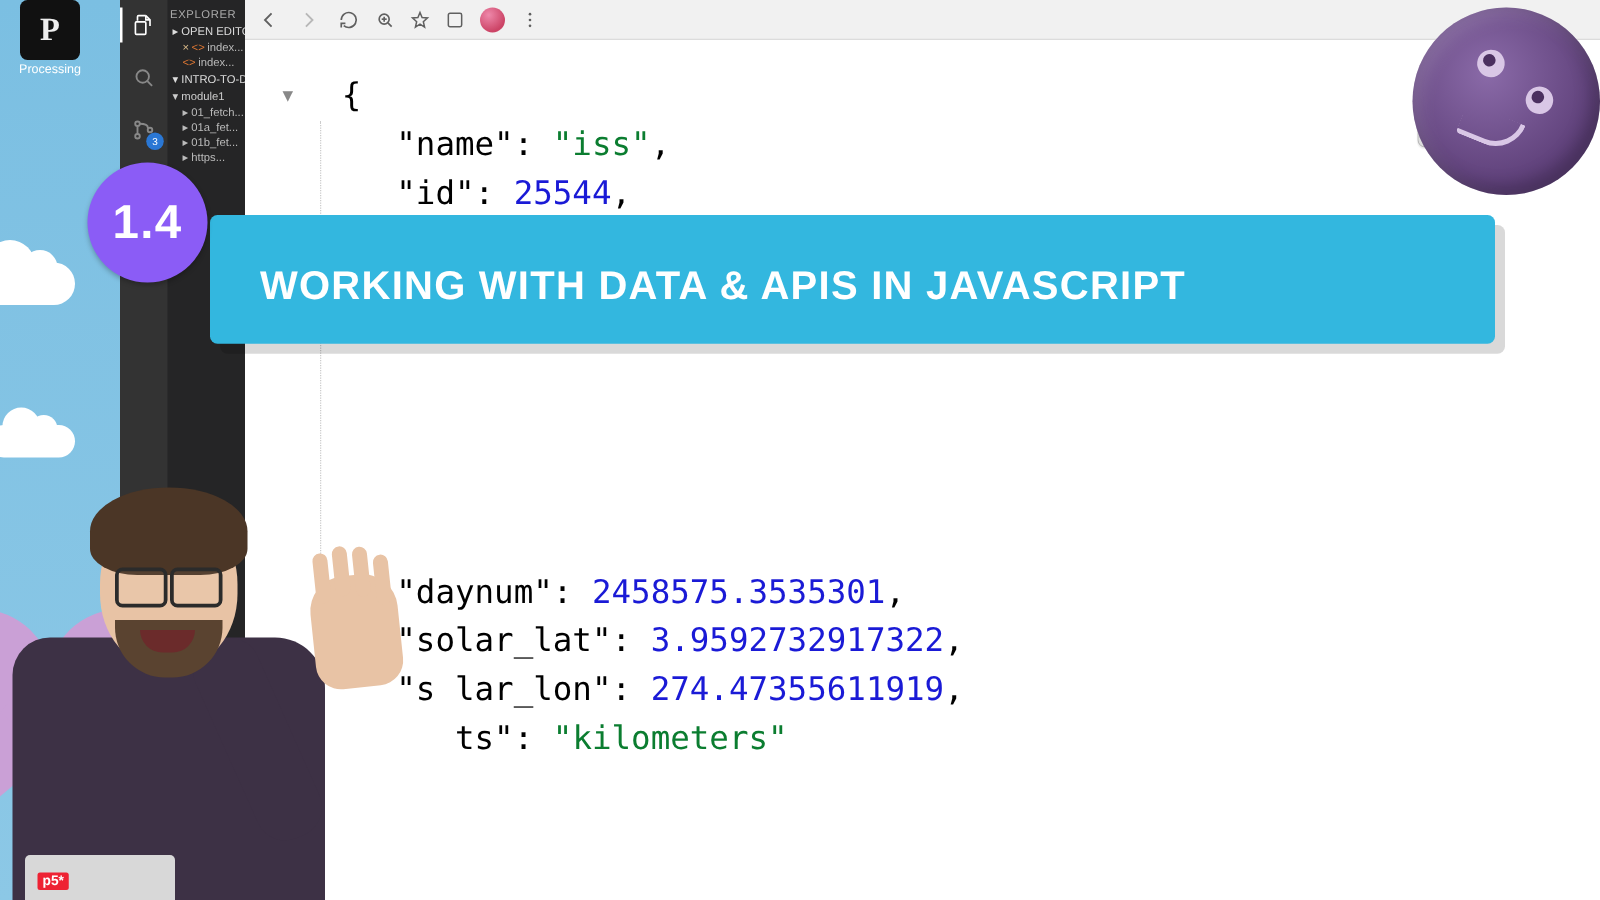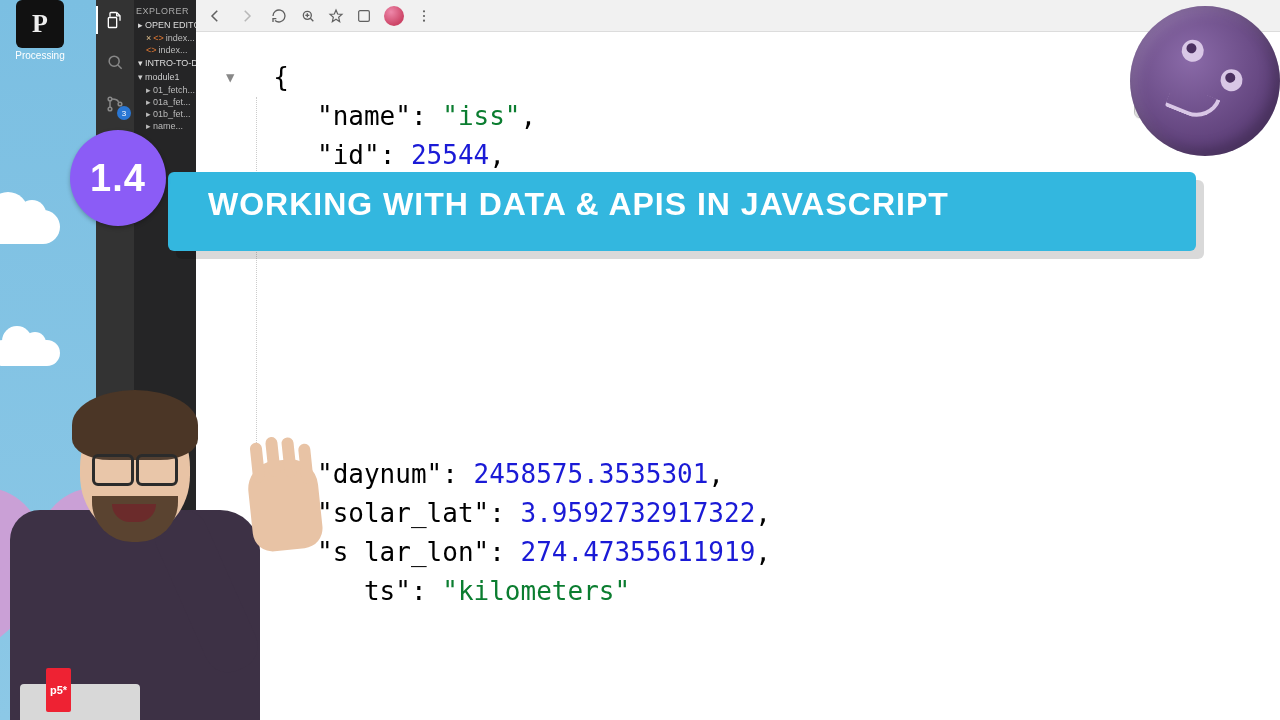--- a/index.html
+++ b/index.html
@@ -123,21 +123,21 @@
     border-radius:50%; background:#8b5cf6; color:#fff;
     display:flex; align-items:center; justify-content:center;
     font-weight:800; font-size:38px; letter-spacing:1px;
     z-index: 60; box-shadow: 0 2px 4px rgba(0,0,0,0.25); text-align: right;
   }
 
   
   .title-card {
     position:absolute; left: 168px; top: 172px; right: 84px;
     background:#33b7df; border-radius:6px; color:#fff;
-    padding: 14px 40px 28px 40px;
+    padding: 38px 40px 28px 40px;
     box-shadow: 8px 8px 0 rgba(0,0,0,0.15);
     z-index: 55;
     font-family: "Arial Black", Impact, sans-serif;
   }
   .title-card .line1 { font-size: 32px; font-weight:800; letter-spacing:1px; text-transform:uppercase; }
   .title-card .line2 { font-size: 120px; font-weight:900; letter-spacing:4px; line-height:1.05; text-transform:uppercase; margin-top:6px; }
 
   
   .presenter {
     position:absolute; left: 0; bottom: 0; width: 330px; height: 320px;
@@ -177,21 +177,21 @@
   }
   .presenter .hand {
     position:absolute; left: 250px; bottom: 170px; width: 70px; height: 90px;
     background:#e8c3a5; border-radius: 28px 28px 20px 20px; transform: rotate(-6deg);
   }
   .presenter .hand::before { content:""; position:absolute; left:6px; top:-20px; width:12px; height:40px; background:#e8c3a5; border-radius:8px; box-shadow: 16px -4px 0 #e8c3a5, 32px -2px 0 #e8c3a5, 48px 6px 0 #e8c3a5; }
   .presenter .laptop {
     position:absolute; left: 20px; bottom: 0; width: 120px; height: 36px; background:#d8d8d8; border-radius:4px 4px 0 0;
   }
   .presenter .sticker {
-    position:absolute; left: 30px; bottom: 8px; padding:16px 4px; background:#e23; color:#fff; font-size:11px; font-weight:bold; border-radius:2px;margin-left:16px;
+    position:absolute; left: 30px; bottom: 8px; padding:1px 4px; background:#e23; color:#fff; font-size:11px; font-weight:bold; border-radius:2px;
   }
 </style>
 </head>
 <body>
 
 <div class="desktop-stripe">
   <div class="desktop-icon">
     <div class="icon-box">P</div>
     <div>Processing</div>
   </div>
@@ -239,21 +239,21 @@
   <div class="explorer-panel">
     <div class="panel-title">EXPLORER</div>
     <div class="section hdr">▸ <span>OPEN EDITORS</span></div>
     <div class="file"><span class="dot">×</span><span class="ico">&lt;&gt;</span><span>index...</span></div>
     <div class="file"><span class="ico">&lt;&gt;</span><span>index...</span></div>
     <div class="section hdr">▾ <span>INTRO-TO-D...</span></div>
     <div class="section">▾ <span>module1</span></div>
     <div class="file">▸ <span>01_fetch...</span></div>
     <div class="file">▸ <span>01a_fet...</span></div>
     <div class="file">▸ <span>01b_fet...</span></div>
-    <div class="file">▸ <span>name...</span></div>
+    <div class="file">▸ <span>https...</span></div>
   </div>
 </div>
 
 <div class="browser">
   <div class="addr-bar">
     <div class="nav-arrow">
       <svg width="18" height="18" viewBox="0 0 24 24" fill="none" stroke="currentColor" stroke-width="2">
           <path d="M15 5l-7 7 7 7"></path>
         </svg>
     </div>

